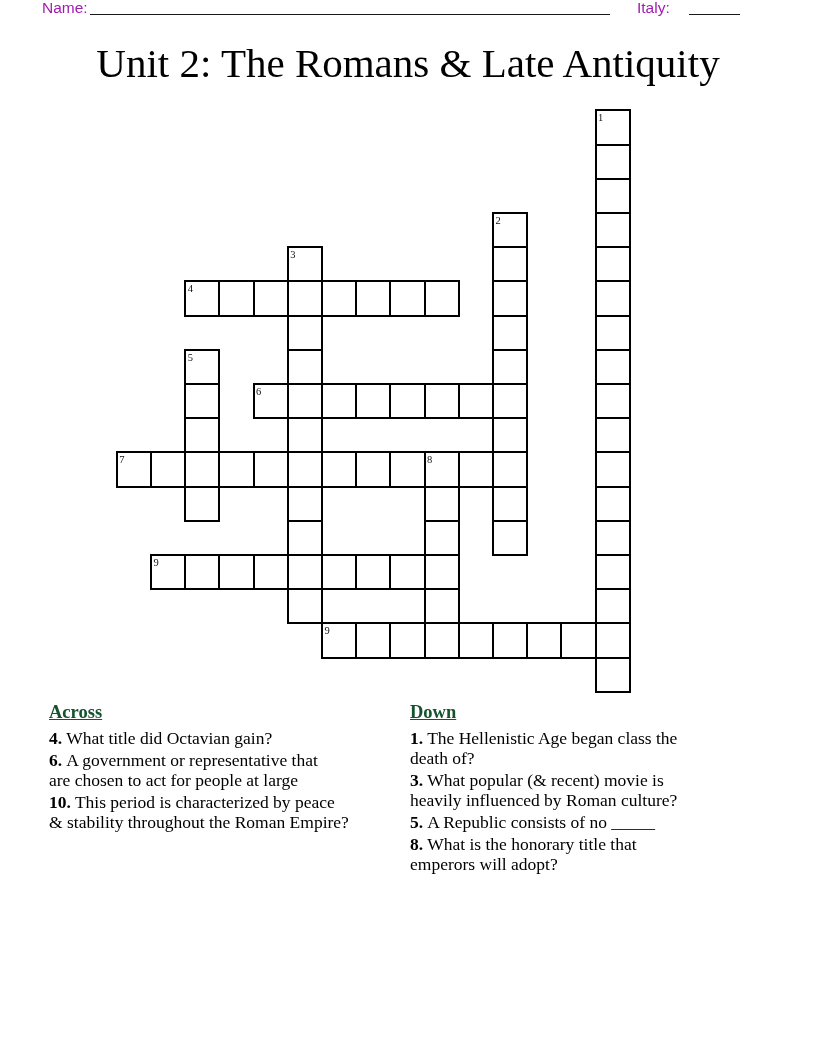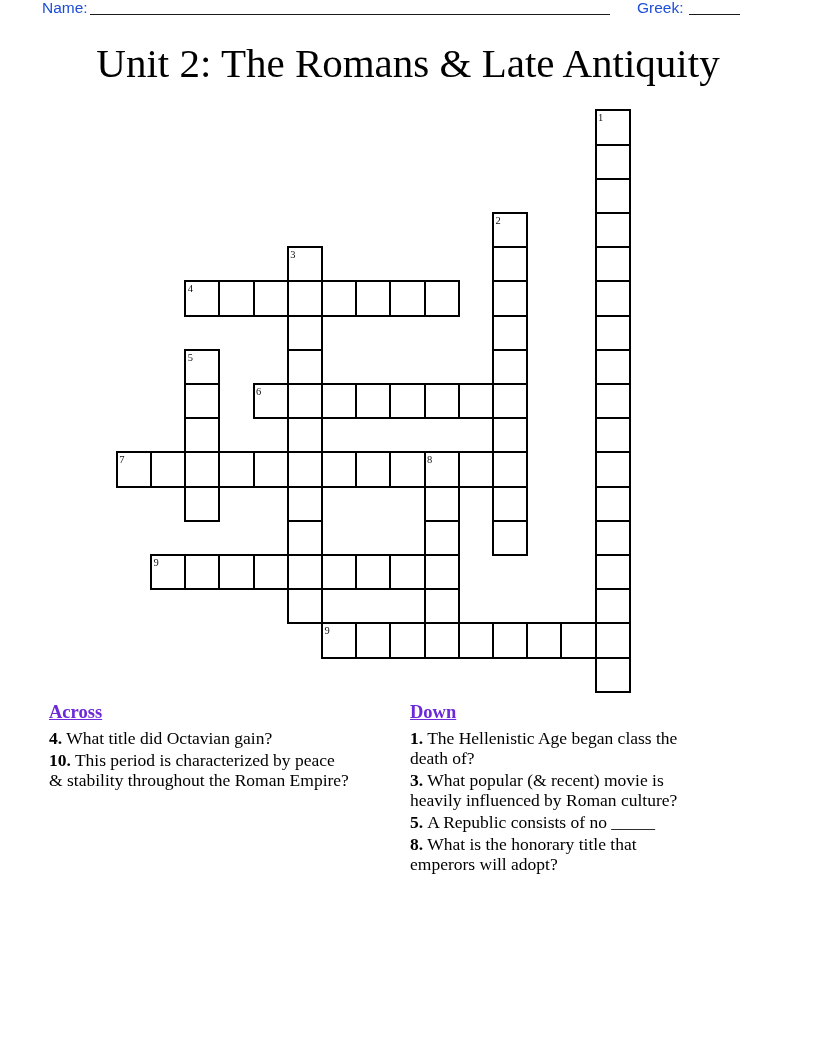--- a/index.html
+++ b/index.html
@@ -5,21 +5,21 @@
   html, body { margin: 0; padding: 0; }
   body {
     width: 816px; height: 1056px;
     background: #ffffff; color: #000;
     position: relative; overflow: hidden;
     font-family: "Liberation Serif", serif;
   }
   
   .hdr-label {
     position: absolute; top: 0;
-    font: 15.5px/16px "Liberation Sans", sans-serif; color: #1d4ed8;
+    font: 15.5px/16px "Liberation Sans", sans-serif; color: #a21caf;
   }
   #name-label { left: 42px; }
   #date-label { left: 637px; }
   .blank-line { position: absolute; top: 14px; border-bottom: 1.6px solid #1a1a1a; height: 0; }
   #name-line { left: 90px; width: 520px; }
   #date-line { left: 689px; width: 51px; }
   
   #title {
     position: absolute; top: 40px; left: 0; width: 816px;
     text-align: center;
@@ -37,36 +37,36 @@
     position: absolute;
     font: 10.5px/11px "Liberation Serif", serif; color: #111;
   }
   
   .clues-col { position: absolute; top: 701px; }
   #across-col { left: 49px; width: 372px; }
   #down-col   { left: 410px; width: 372px; }
   .section-heading {
     font-family: "Liberation Serif", serif;
     font-size: 18.5px; line-height: 22px; font-weight: bold;
-    text-decoration: underline; margin: 0 0 5px 0; color: #6d28d9;
+    text-decoration: underline; margin: 0 0 5px 0; color: #14532d;
   }
   .clue {
     font-family: "Liberation Serif", serif;
     font-size: 17.5px; line-height: 20px;
     margin: 0 0 2px 0; color: #000;
   }
   .clue .num { font-weight: bold; margin-right: 4px; }
   .clue .txt { white-space: pre-line; }
 </style>
 </head>
 <body>
 
 <span id="name-label" class="hdr-label">Name:</span>
 <div id="name-line" class="blank-line"></div>
-<span id="date-label" class="hdr-label">Greek:</span>
+<span id="date-label" class="hdr-label">Italy:</span>
 <div id="date-line" class="blank-line"></div>
 
 <div id="title">Unit 2: The Romans &amp; Late Antiquity</div>
 
 <div id="grid">
     <div class="cell" style="left: 594.6px; top: 109.4px;"></div>
     <div class="cell" style="left: 594.6px; top: 143.6px;"></div>
     <div class="cell" style="left: 594.6px; top: 177.8px;"></div>
     <div class="cell" style="left: 594.6px; top: 212px;"></div>
     <div class="cell" style="left: 594.6px; top: 246.2px;"></div>
@@ -157,20 +157,22 @@
     <div class="cell" style="left: 457.8px; top: 622.4px;"></div>
     <div class="cell" style="left: 492px; top: 622.4px;"></div>
     <div class="cell" style="left: 526.2px; top: 622.4px;"></div>
     <div class="cell" style="left: 560.4px; top: 622.4px;"></div>
     <span class="cellnum" style="left: 324.5px; top: 625.4px;">9</span>
   </div>
 
 <div id="across-col" class="clues-col">
   <h2 class="section-heading">Across</h2>
   <p class="clue"><span class="num">4.</span><span class="txt">What title did Octavian gain?</span></p>
+  <p class="clue"><span class="num">6.</span><span class="txt">A government or representative that
+are chosen to act for people at large</span></p>
   <p class="clue"><span class="num">10.</span><span class="txt">This period is characterized by peace
 &amp; stability throughout the Roman Empire?</span></p>
 </div>
 
 <div id="down-col" class="clues-col">
   <h2 class="section-heading">Down</h2>
   <p class="clue"><span class="num">1.</span><span class="txt">The Hellenistic Age began class the
 death of?</span></p>
   <p class="clue"><span class="num">3.</span><span class="txt">What popular (&amp; recent) movie is
 heavily influenced by Roman culture?</span></p>

